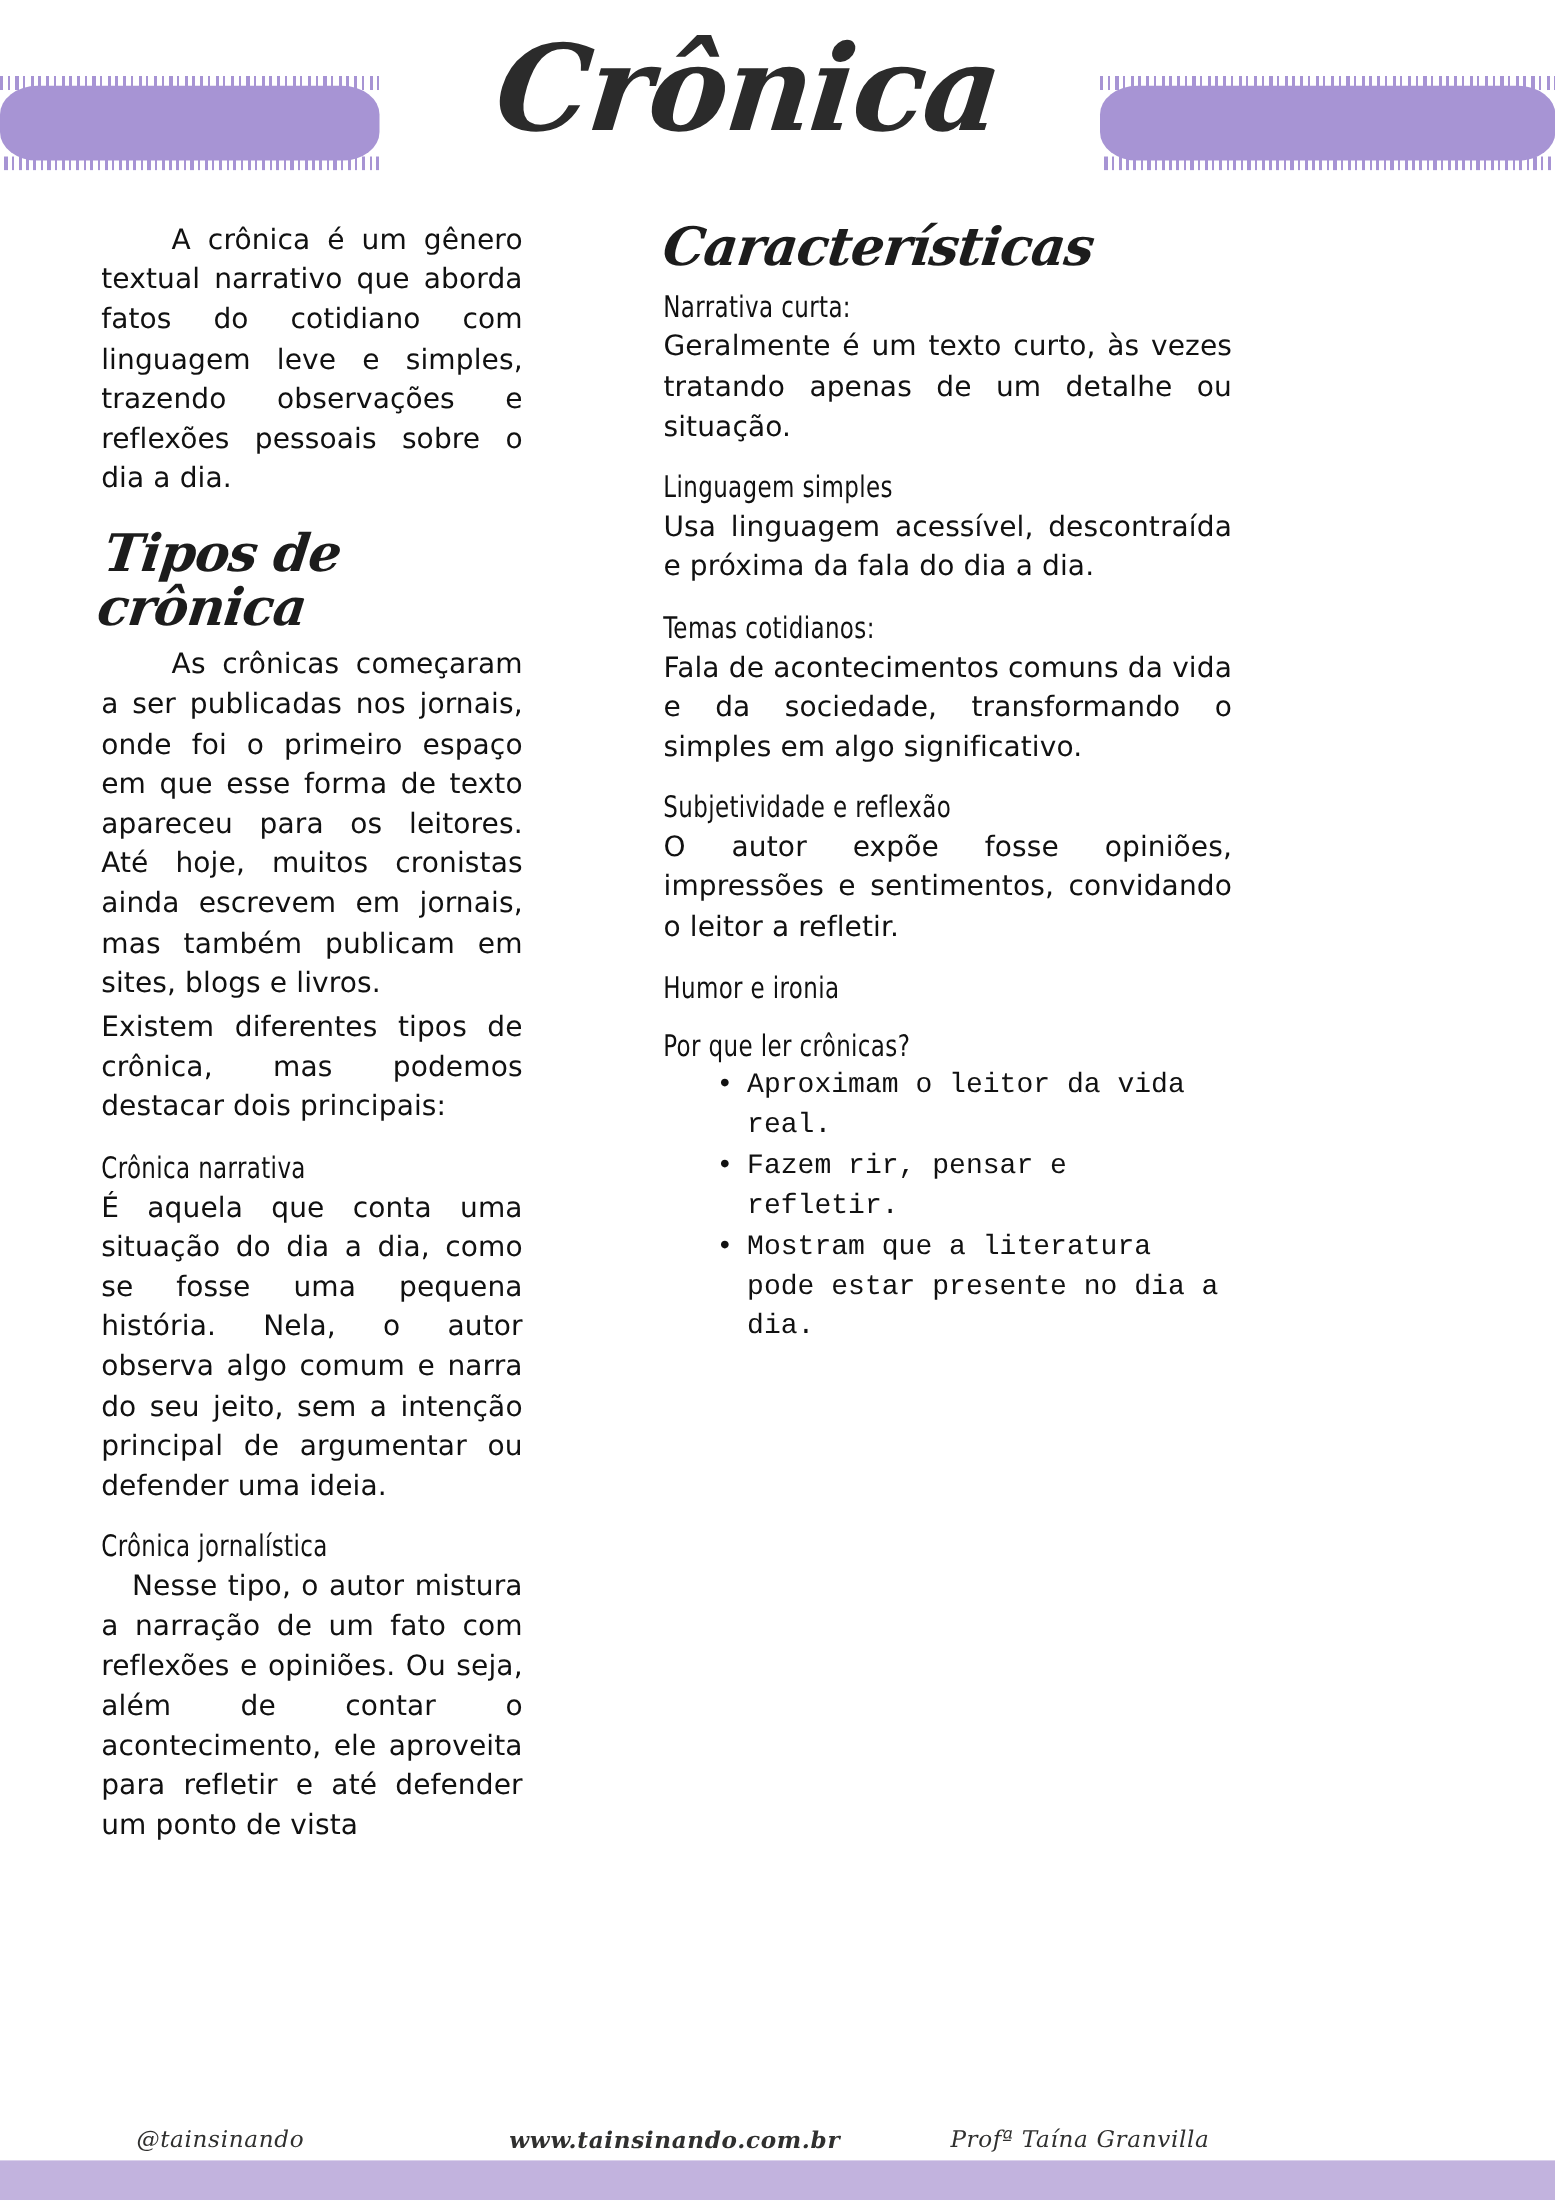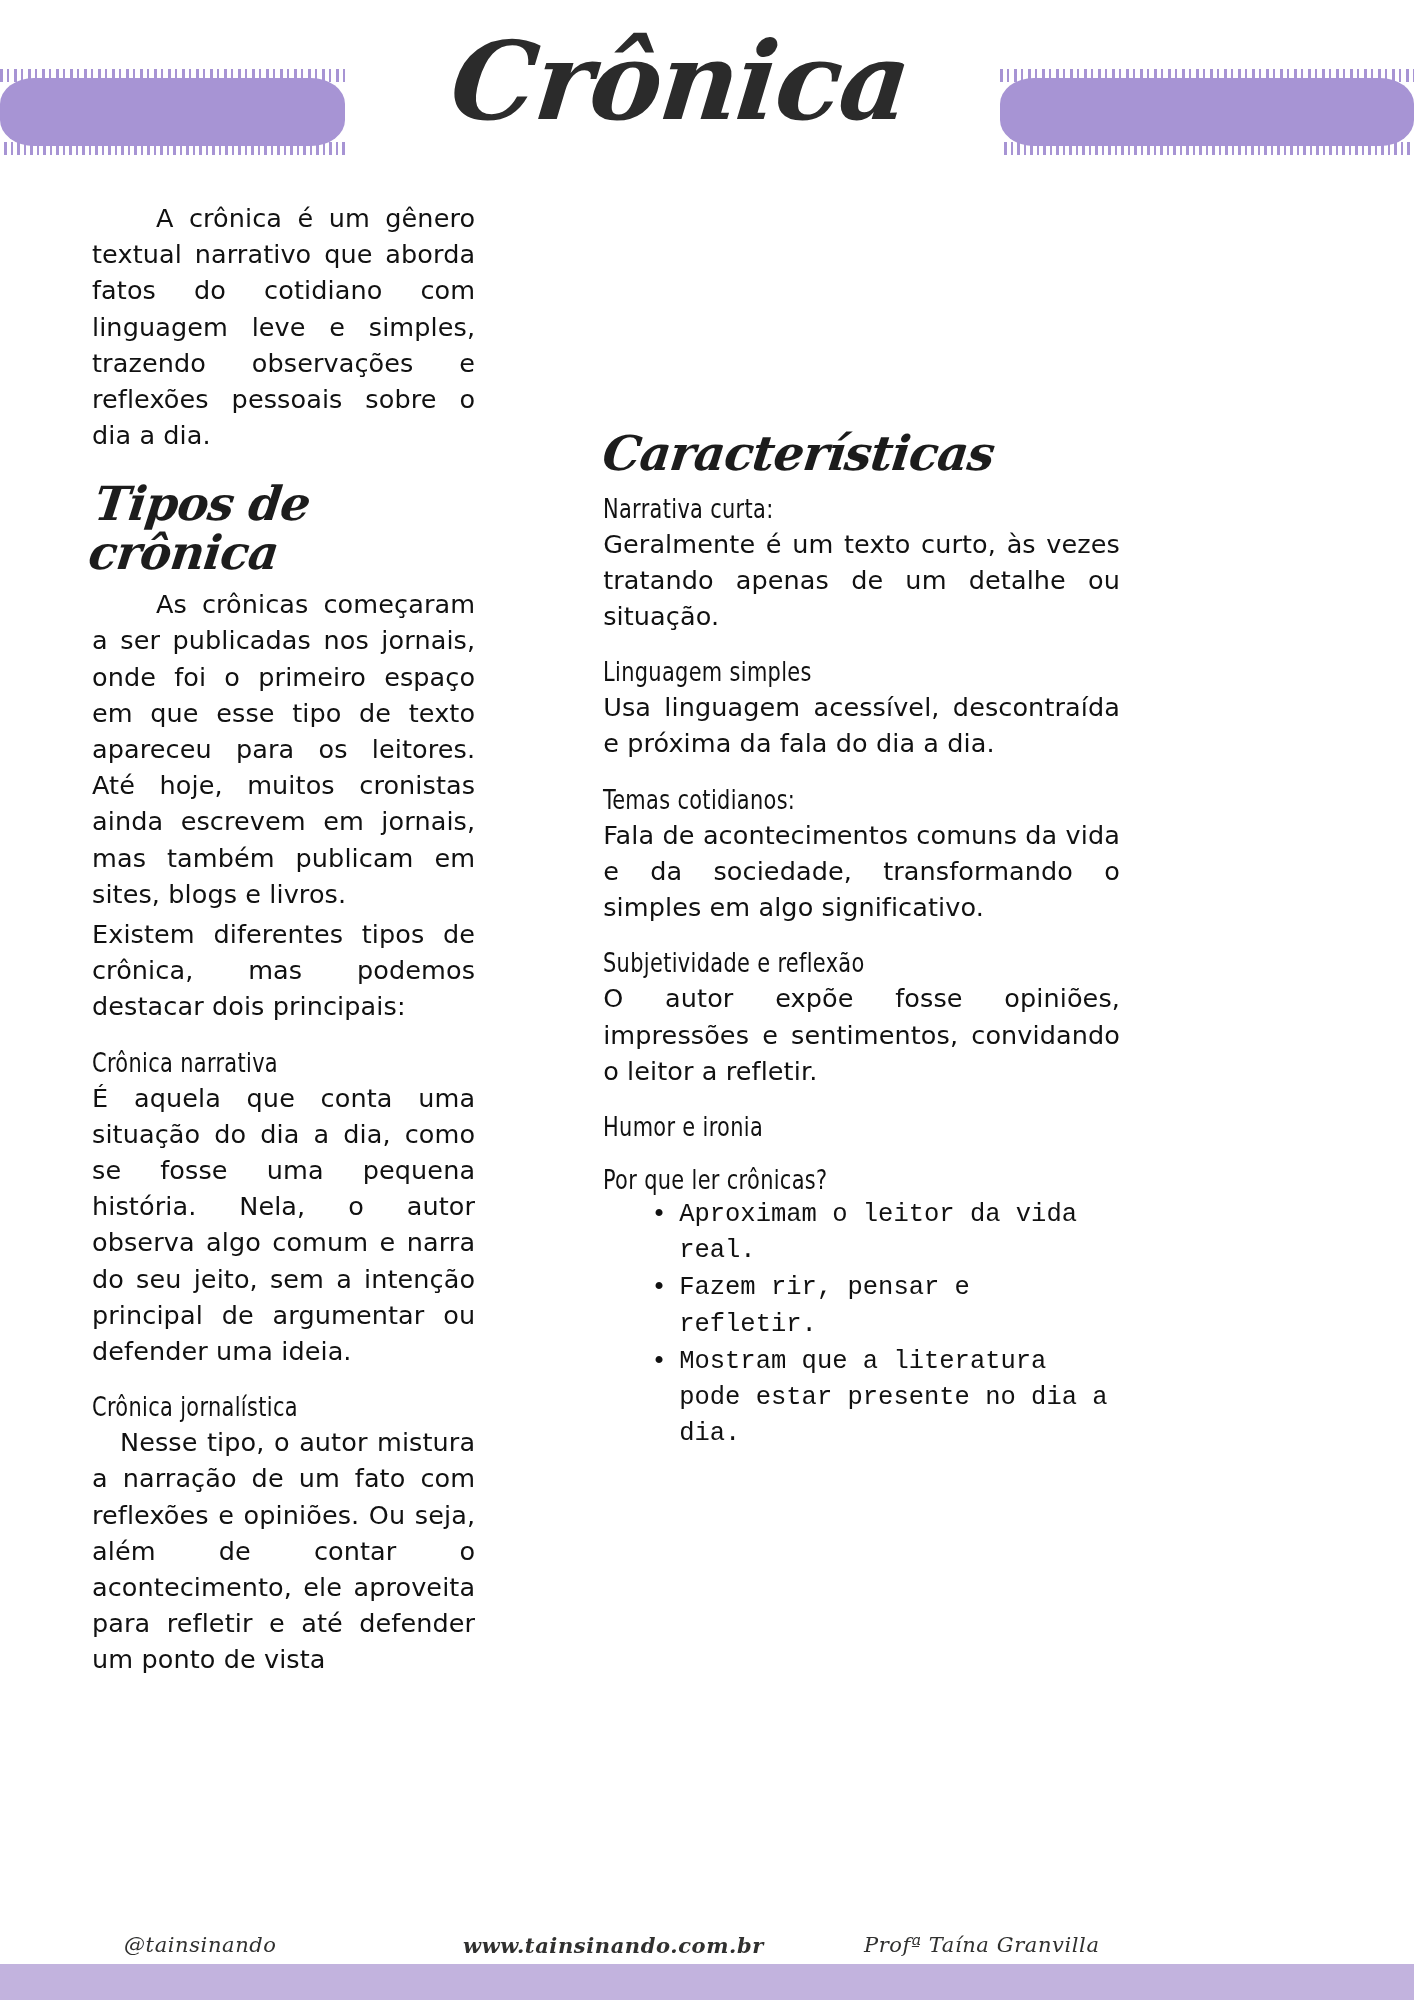--- a/index.html
+++ b/index.html
@@ -93,21 +93,20 @@
   }
 
   
   .columns {
     position: absolute;
     top: 200px;
     left: 0;
     width: 1210px;
     display: flex;
     gap: 0px;
-    align-items: center;
   }
   .col {
     box-sizing: border-box;
   }
   .col-left {
     width: 640px;
     padding: 0 78px 0 92px;
   }
   .col-right {
     width: 774px;
@@ -218,21 +217,21 @@
   </div>
 
   <div class="columns">
 
     <div class="col col-left">
 
       <p class="body-text indent">A crônica é um gênero textual narrativo que aborda fatos do cotidiano com linguagem leve e simples, trazendo observações e reflexões pessoais sobre o dia a dia.</p>
 
       <h2 class="script-heading h-left">Tipos de crônica</h2>
 
-      <p class="body-text indent">As crônicas começaram a ser publicadas nos jornais, onde foi o primeiro espaço em que esse tipo de texto apareceu para os leitores. Até hoje, muitos cronistas ainda escrevem em jornais, mas também publicam em sites, blogs e livros.</p>
+      <p class="body-text indent">As crônicas começaram a ser publicadas nos jornais, onde foi o primeiro espaço em que esse forma de texto apareceu para os leitores. Até hoje, muitos cronistas ainda escrevem em jornais, mas também publicam em sites, blogs e livros.</p>
 
       <p class="body-text">Existem diferentes tipos de crônica, mas podemos destacar dois principais:</p>
 
       <h3 class="sub-heading">Crônica narrativa</h3>
       <p class="body-text">É aquela que conta uma situação do dia a dia, como se fosse uma pequena história. Nela, o autor observa algo comum e narra do seu jeito, sem a intenção principal de argumentar ou defender uma ideia.</p>
 
       <h3 class="sub-heading">Crônica jornalística</h3>
       <p class="body-text indent-sm">Nesse tipo, o autor mistura a narração de um fato com reflexões e opiniões. Ou seja, além de contar o acontecimento, ele aproveita para refletir e até defender um ponto de vista</p>
 
     </div>

